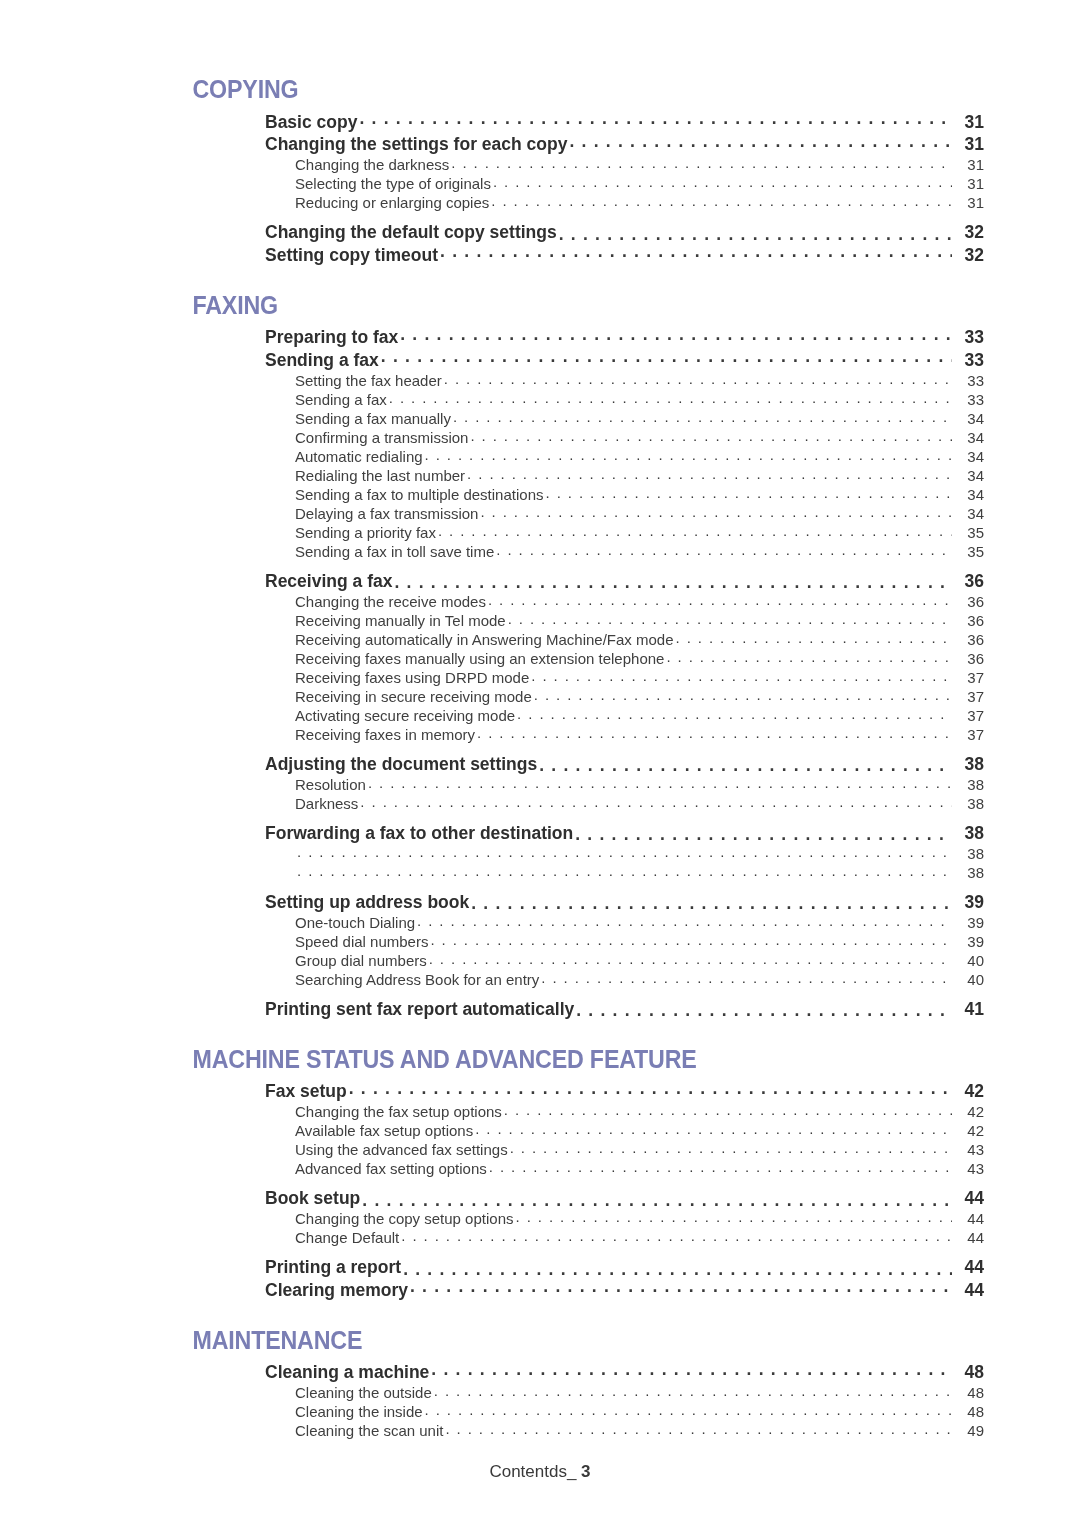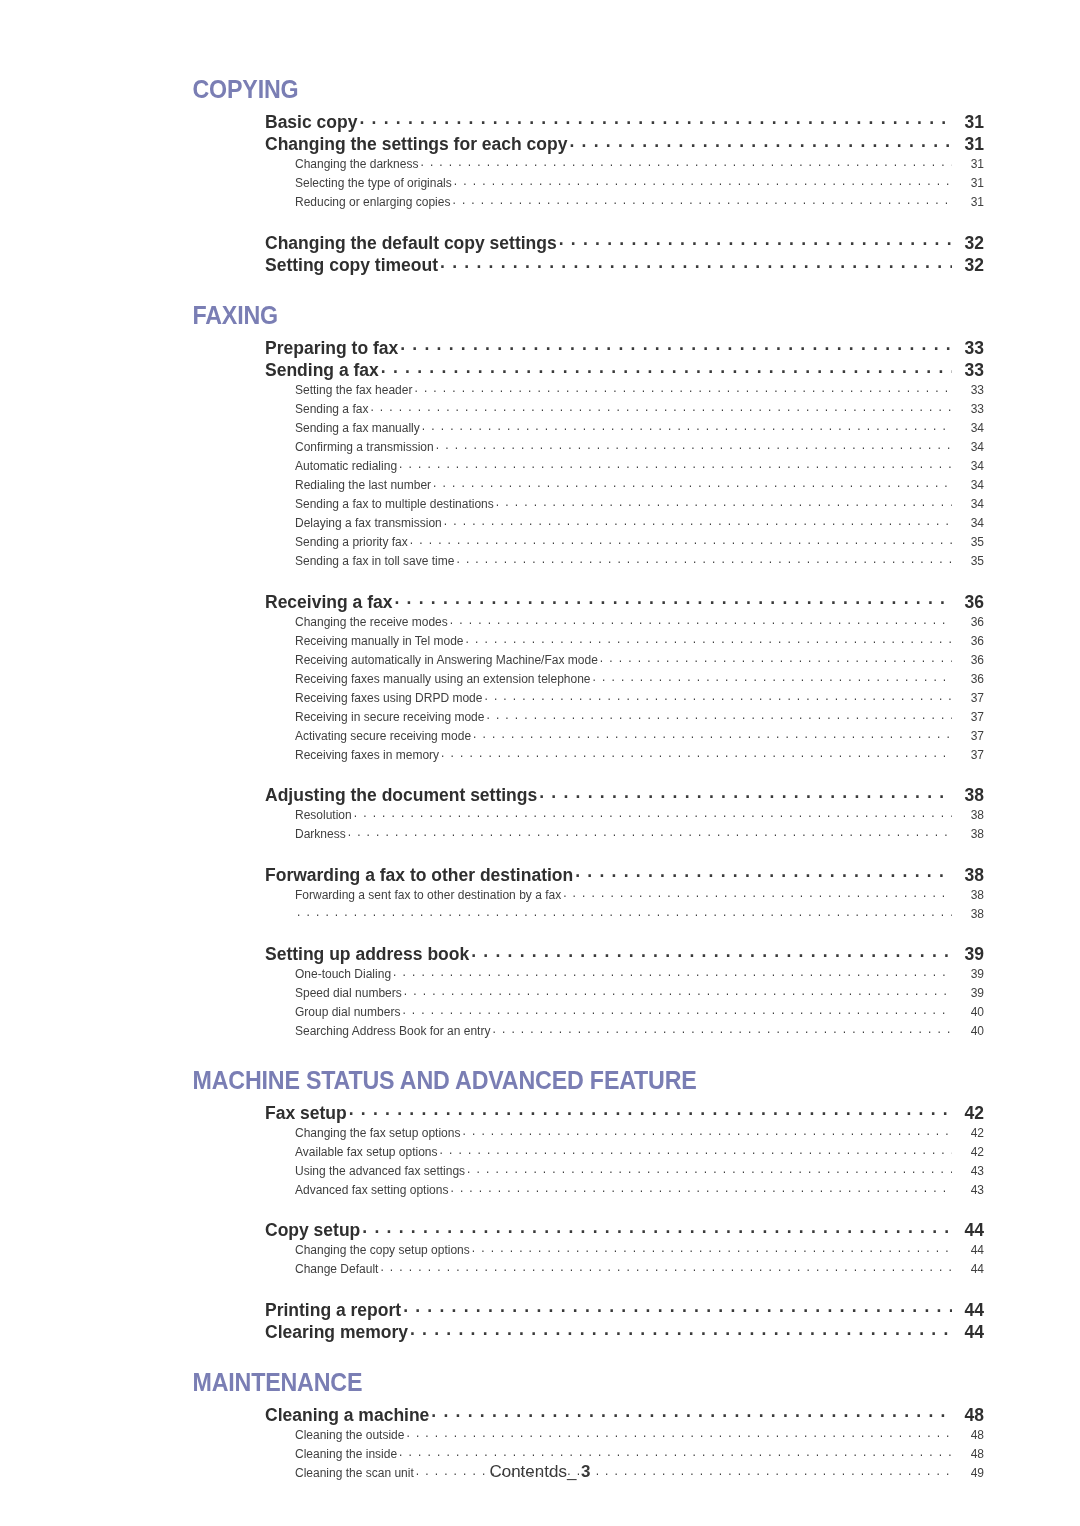--- a/index.html
+++ b/index.html
@@ -106,26 +106,27 @@
     color: #2f2f2f;
   }
   .entry.lvl1 .leader::before {
     font-weight: bold;
     letter-spacing: 1.2px;
   }
   .entry.lvl1 + .entry.lvl1 {
     margin-top: 0;
   }
   .entry.lvl2 + .entry.lvl1 {
-    margin-top: 19px;
+    margin-top: 10px;
+    align-items: flex-end;
   }
 
   
   .entry.lvl2 {
-    font-size: 12px;
+    font-size: 15px;
     line-height: 19px;
     font-weight: normal;
     padding-left: 295px;
     color: #3f3f3f;
   }
   .entry.lvl2 .leader::before {
     letter-spacing: 1.4px;
   }
 
   
@@ -310,21 +311,20 @@
             <span class="label">Darkness</span>
             <span class="leader"></span>
             <span class="page">38</span>
           </li>
           <li class="entry lvl1">
             <span class="label">Forwarding a fax to other destination</span>
             <span class="leader"></span>
             <span class="page">38</span>
           </li>
           <li class="entry lvl2">
-            <span class="label">Forwarding a sent fax to other destination by a fax</span>
             <span class="leader"></span>
             <span class="page">38</span>
           </li>
           <li class="entry lvl2">
             <span class="leader"></span>
             <span class="page">38</span>
           </li>
           <li class="entry lvl1">
             <span class="label">Setting up address book</span>
             <span class="leader"></span>
@@ -342,20 +342,25 @@
           </li>
           <li class="entry lvl2">
             <span class="label">Group dial numbers</span>
             <span class="leader"></span>
             <span class="page">40</span>
           </li>
           <li class="entry lvl2">
             <span class="label">Searching Address Book for an entry</span>
             <span class="leader"></span>
             <span class="page">40</span>
+          </li>
+          <li class="entry lvl1">
+            <span class="label">Printing sent fax report automatically</span>
+            <span class="leader"></span>
+            <span class="page">41</span>
           </li>
         </ul>
       </div>
       <div class="section">
         <div class="section-heading">MACHINE STATUS AND ADVANCED FEATURE</div>
         <ul class="entries">
           <li class="entry lvl1">
             <span class="label">Fax setup</span>
             <span class="leader"></span>
             <span class="page">42</span>
@@ -374,21 +379,21 @@
             <span class="label">Using the advanced fax settings</span>
             <span class="leader"></span>
             <span class="page">43</span>
           </li>
           <li class="entry lvl2">
             <span class="label">Advanced fax setting options</span>
             <span class="leader"></span>
             <span class="page">43</span>
           </li>
           <li class="entry lvl1">
-            <span class="label">Copy setup</span>
+            <span class="label">Book setup</span>
             <span class="leader"></span>
             <span class="page">44</span>
           </li>
           <li class="entry lvl2">
             <span class="label">Changing the copy setup options</span>
             <span class="leader"></span>
             <span class="page">44</span>
           </li>
           <li class="entry lvl2">
             <span class="label">Change Default</span>

